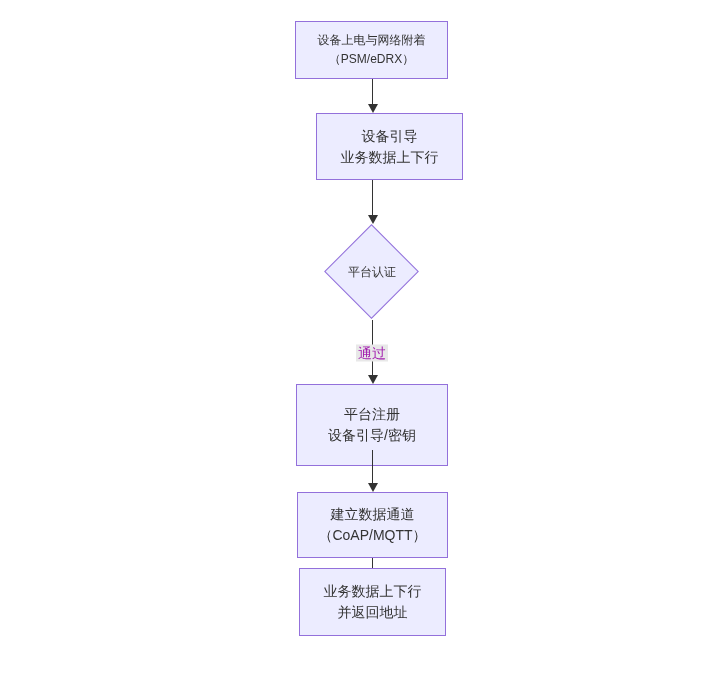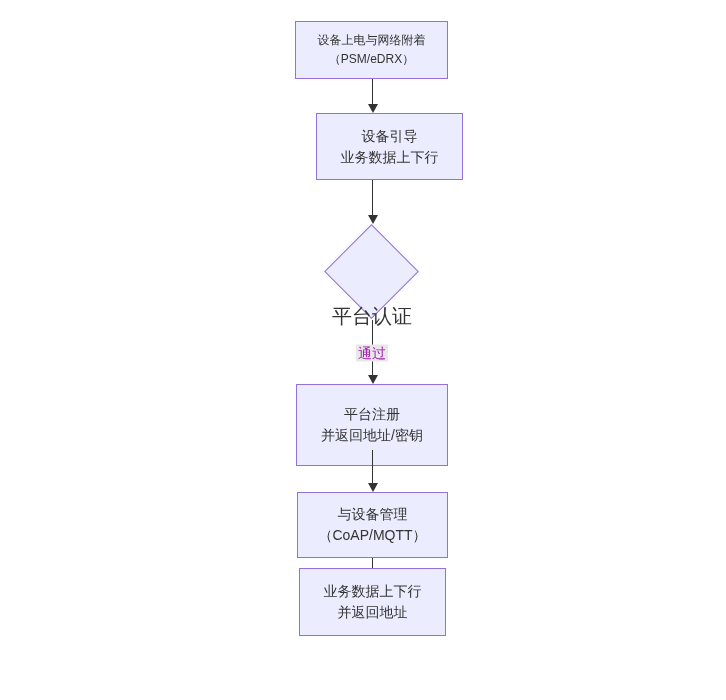--- a/index.html
+++ b/index.html
@@ -51,23 +51,22 @@
     box-sizing:border-box;
     background:#ECECFF;
     border:1px solid #9370DB;
     transform:rotate(45deg);
   }
   .diamond-label {
     position:absolute;
     left:372px; top:272px;
     transform:translate(-50%,-50%);
     color:#333333;
-    font-size:20px;
+    font-size:12px;
     white-space:nowrap;
-    margin-top:44px;
   }
 
   
   .edge-label {
     position:absolute;
     left:372px; top:353px;
     transform:translate(-50%,-50%);
     background:#e8e8e8;
     color:#a21caf;
     font-size:14px;
@@ -119,30 +118,30 @@
 
   <div class="arrow" id="a3">
     <div class="line"></div>
     <div class="head"></div>
   </div>
 
   <div class="edge-label">通过</div>
 
   <div class="node" id="n3">
     <span>平台注册</span>
-    <span>并返回地址/密钥</span>
+    <span>设备引导/密钥</span>
   </div>
 
   <div class="arrow" id="a4">
     <div class="line"></div>
     <div class="head"></div>
   </div>
 
   <div class="node" id="n4">
-    <span>与设备管理</span>
+    <span>建立数据通道</span>
     <span>（CoAP/MQTT）</span>
   </div>
 
   <div class="arrow" id="a5">
     <div class="line"></div>
     <div class="head"></div>
   </div>
 
   <div class="node" id="n5">
     <span>业务数据上下行</span>

